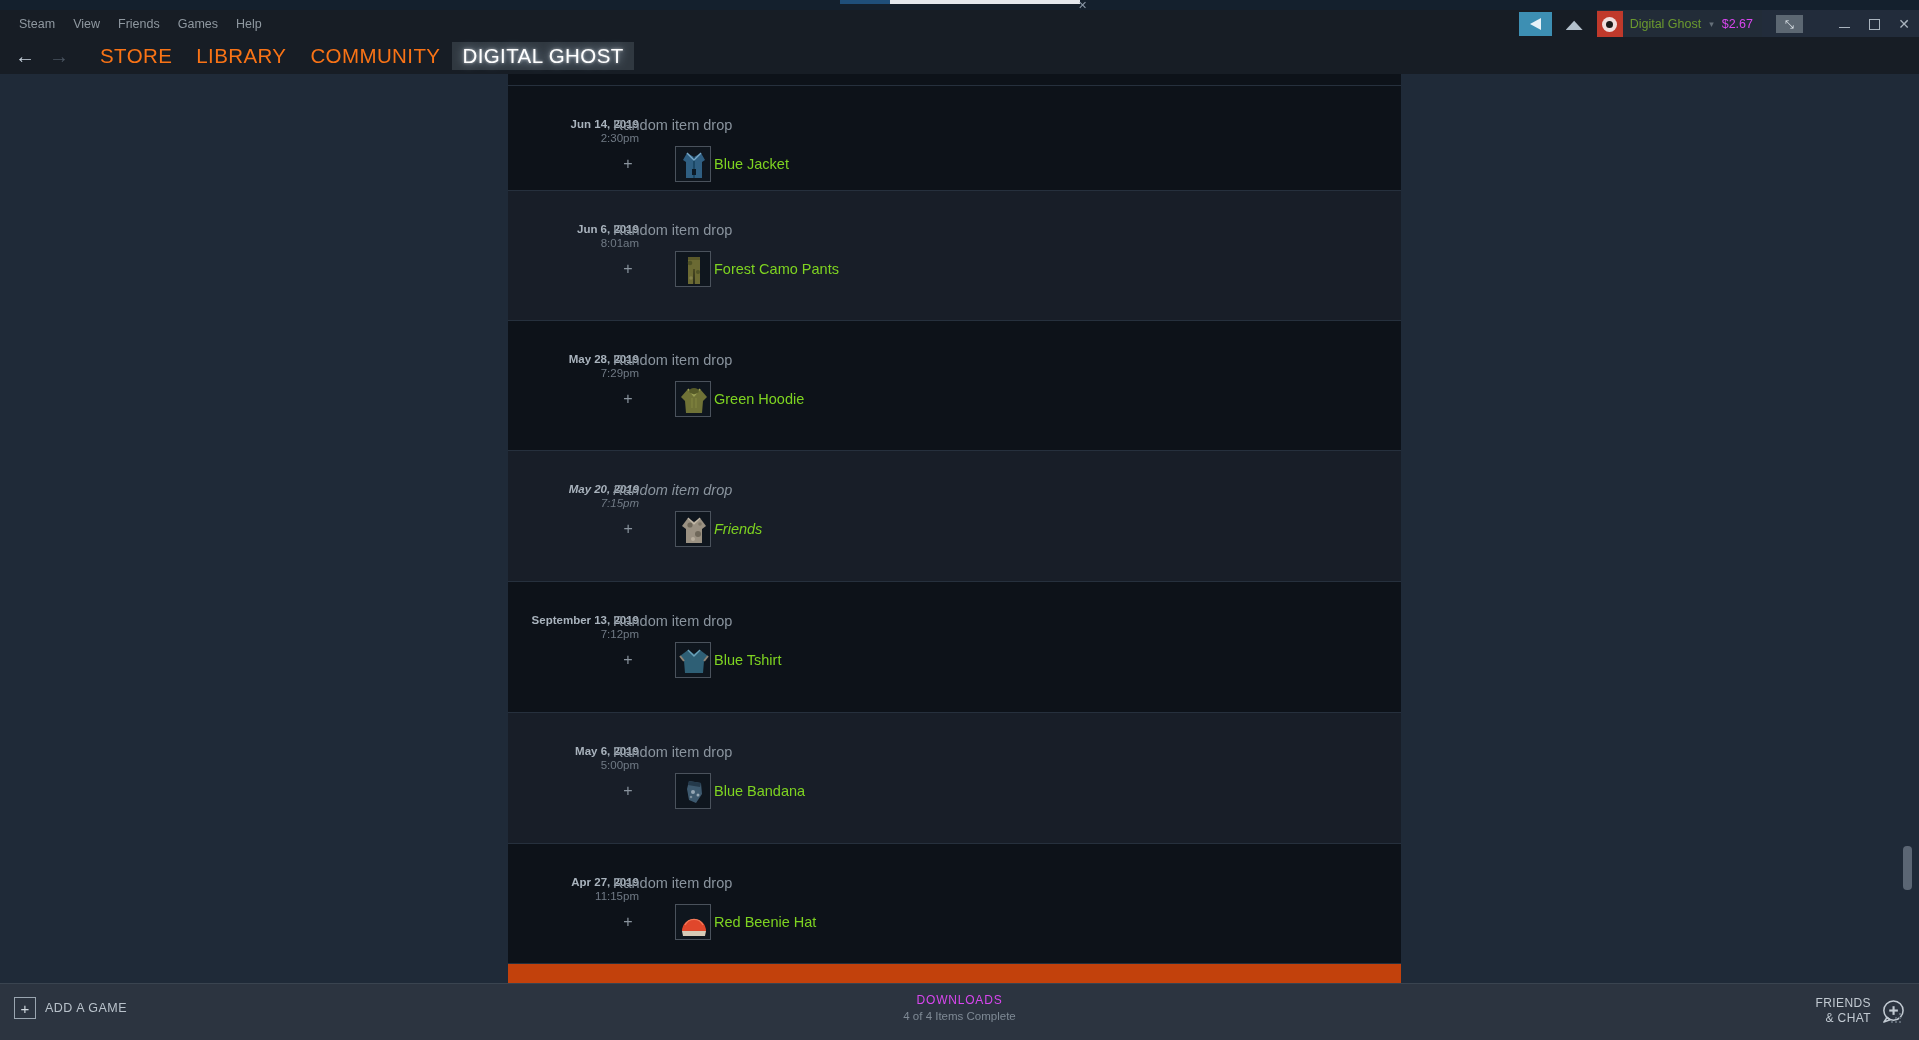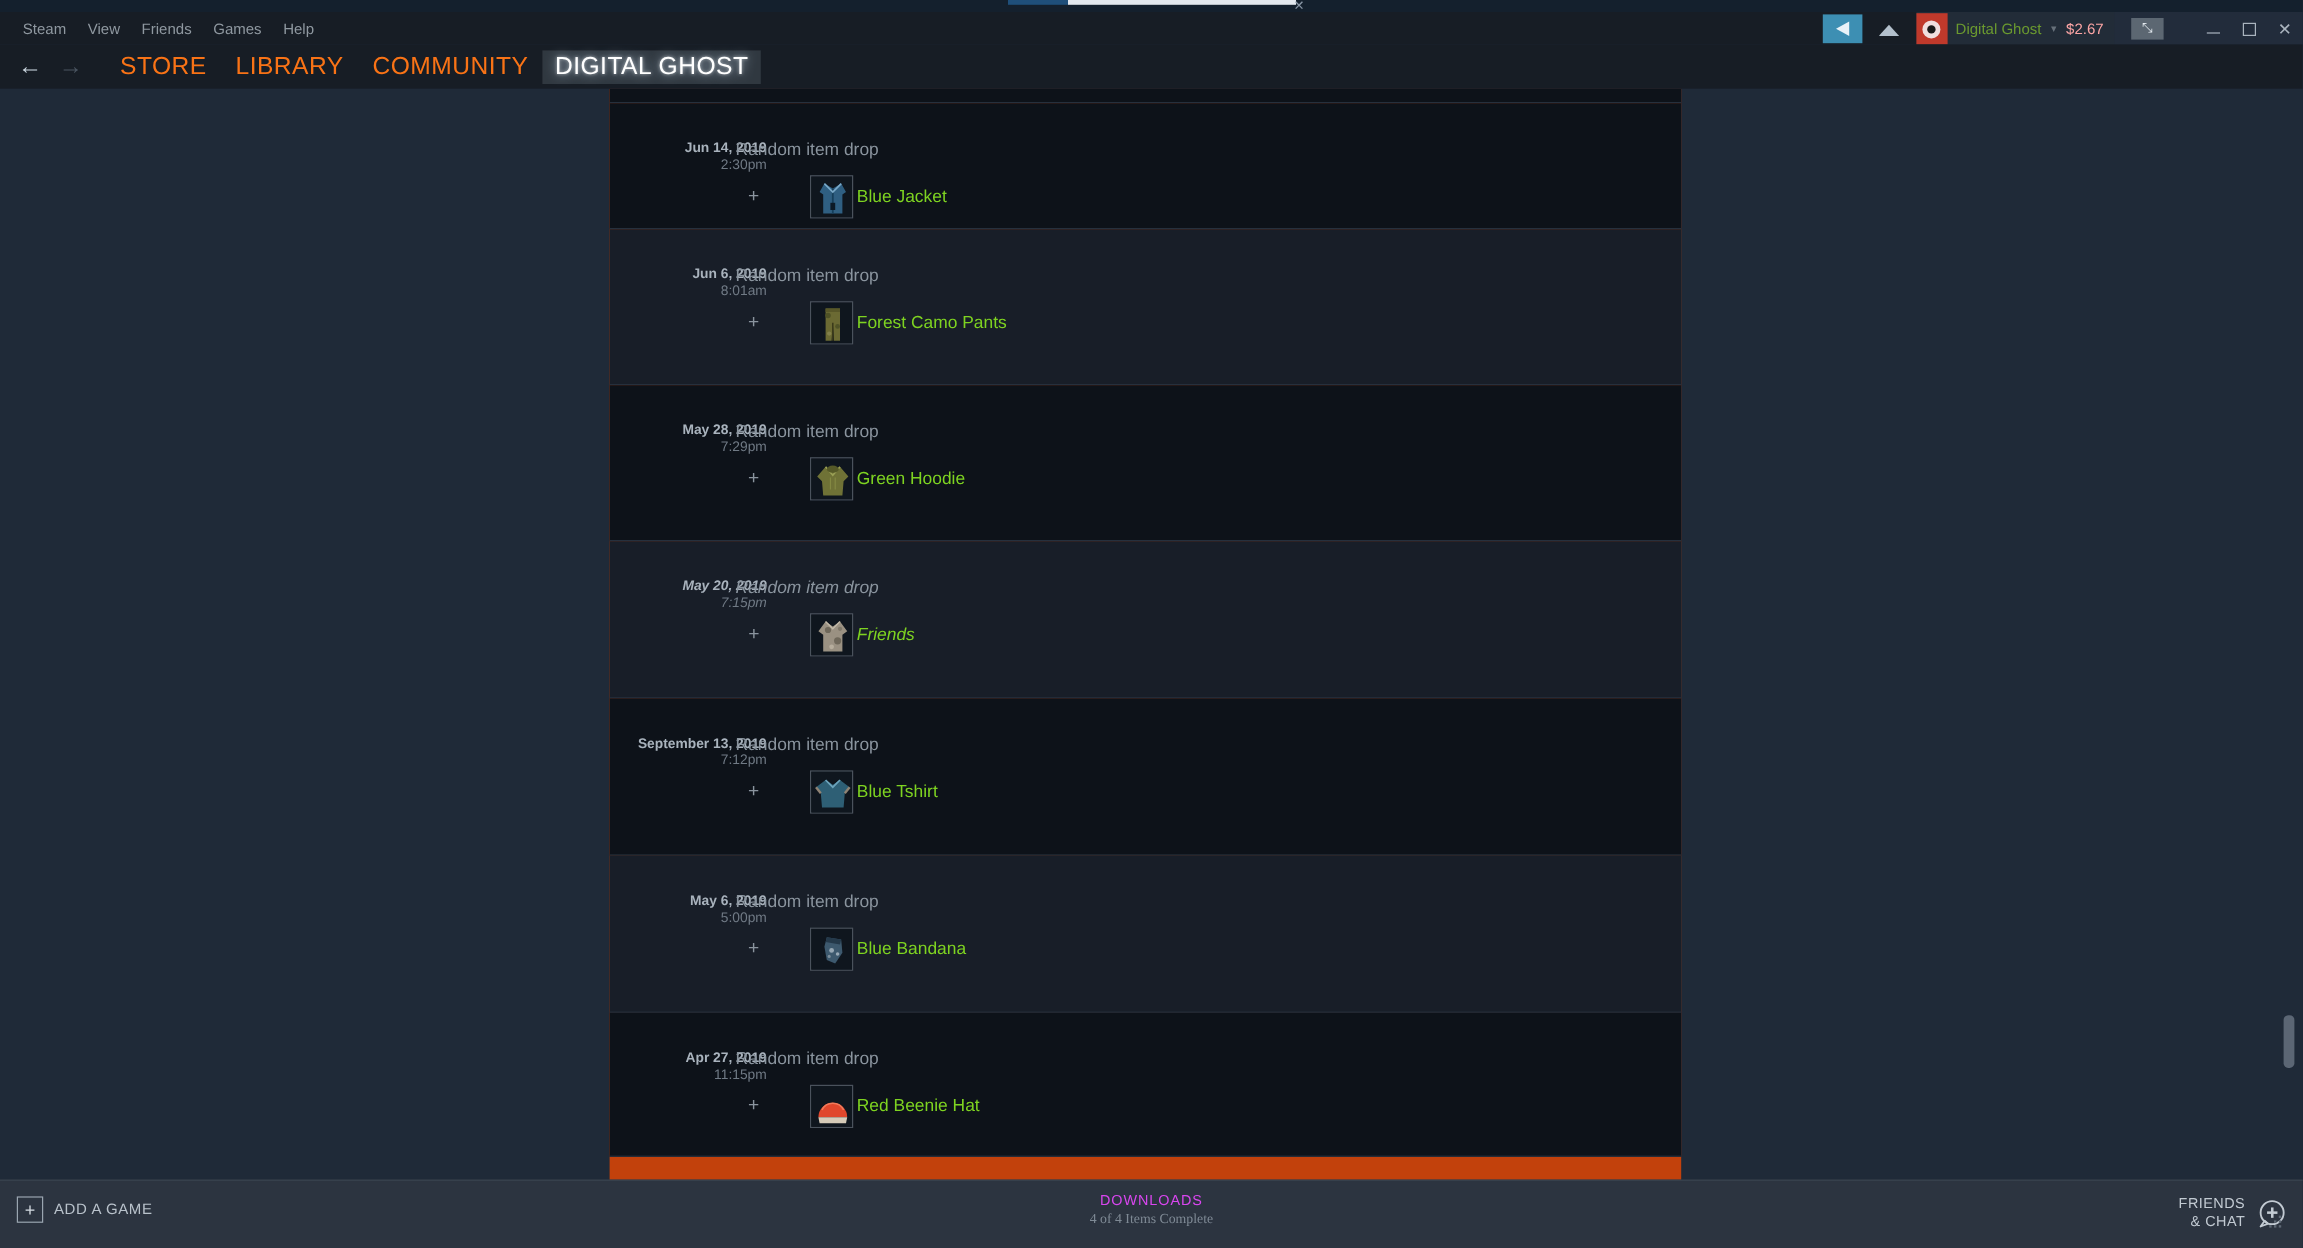--- a/index.html
+++ b/index.html
@@ -107,21 +107,21 @@
     width: 7px; height: 7px; border-radius: 50%;
     background: #1a1a1a;
   }
   .acct-name {
     color: #6b9a2f; font-size: 12.5px;
   }
   .acct-caret {
     color: #66707a; font-size: 9px; margin: 0 1px;
   }
   .acct-wallet {
-    color: #fca5a5; font-size: 12.5px;
+    color: #d946ef; font-size: 12.5px;
   }
   .win-ctrl-group {
     display: flex; align-items: center; gap: 0;
     margin-left: 14px;
   }
   .win-expand {
     width: 27px; height: 18px;
     background: #5c6772;
     display: flex; align-items: center; justify-content: center;
     color: #e7edf2; font-size: 11px;
@@ -309,21 +309,20 @@
   }
   .dl-title {
     color: #d946ef;
     font-size: 12px;
     letter-spacing: 0.8px;
   }
   .dl-sub {
     color: #7f8a95;
     font-size: 11.5px;
     margin-top: 3px;
-    font-family: Liberation Serif, serif;
   }
   .footer-right {
     position: absolute; right: 14px; top: 12px;
     display: flex; align-items: center; gap: 9px;
   }
   .fc-label {
     color: #c2cad2;
     font-size: 12px;
     line-height: 15px;
     text-align: right;

